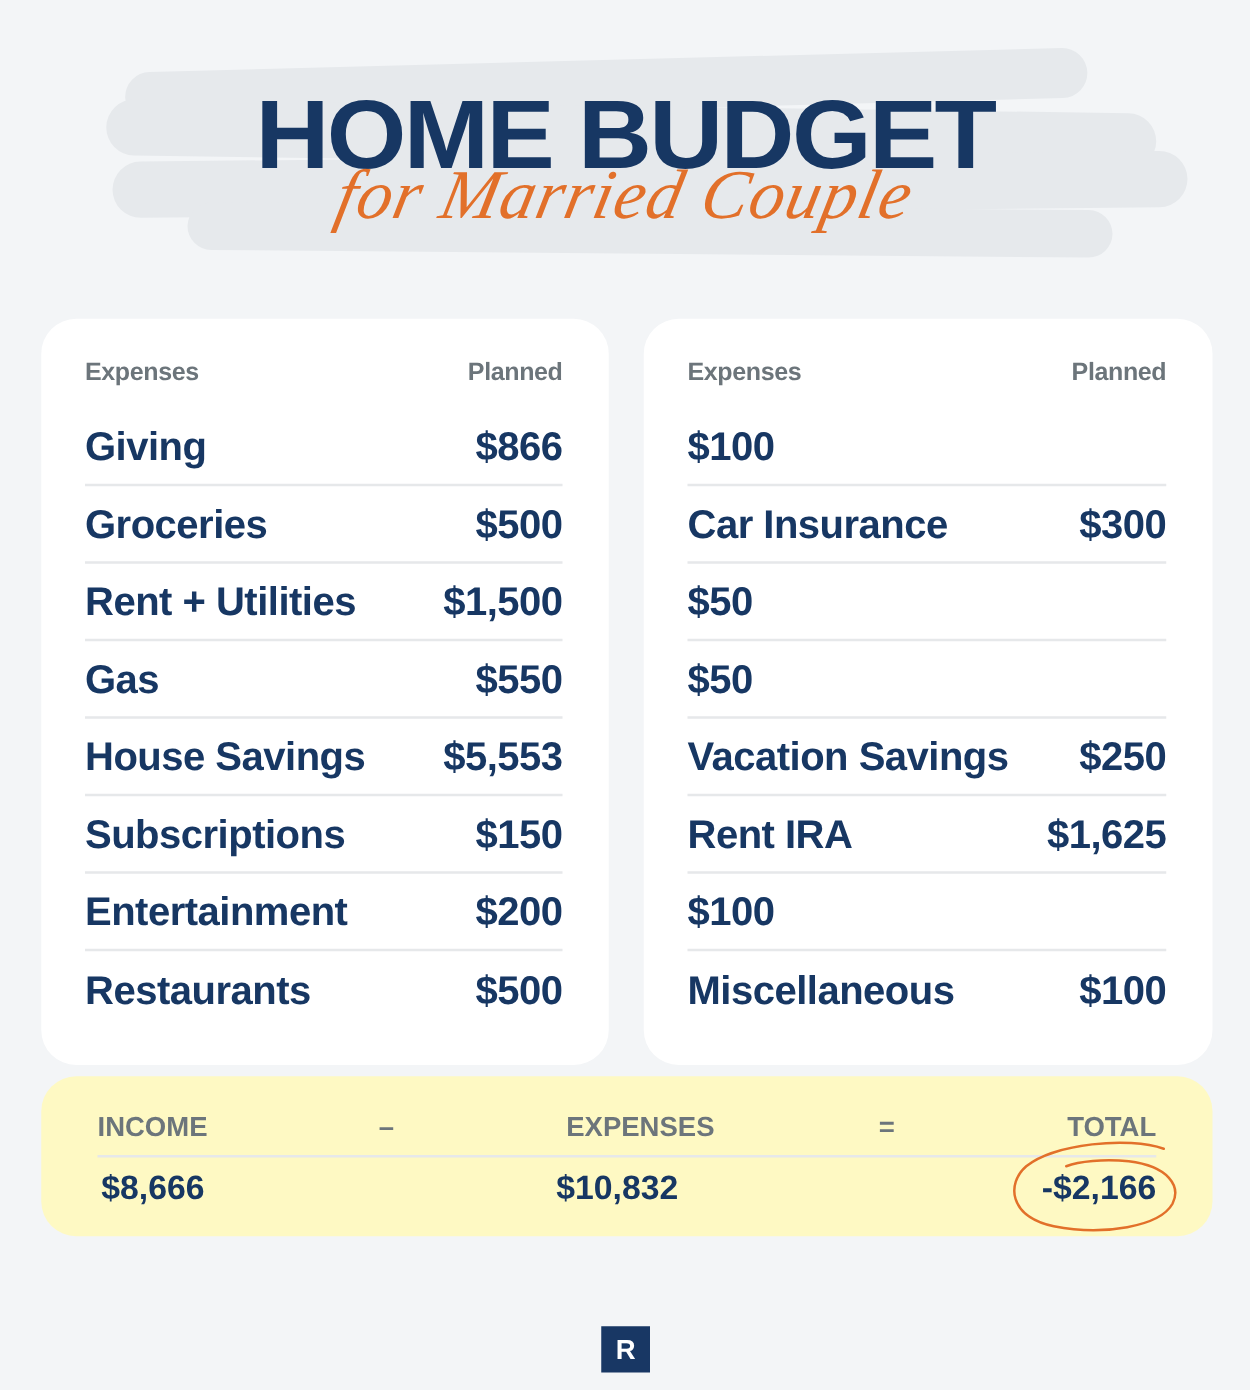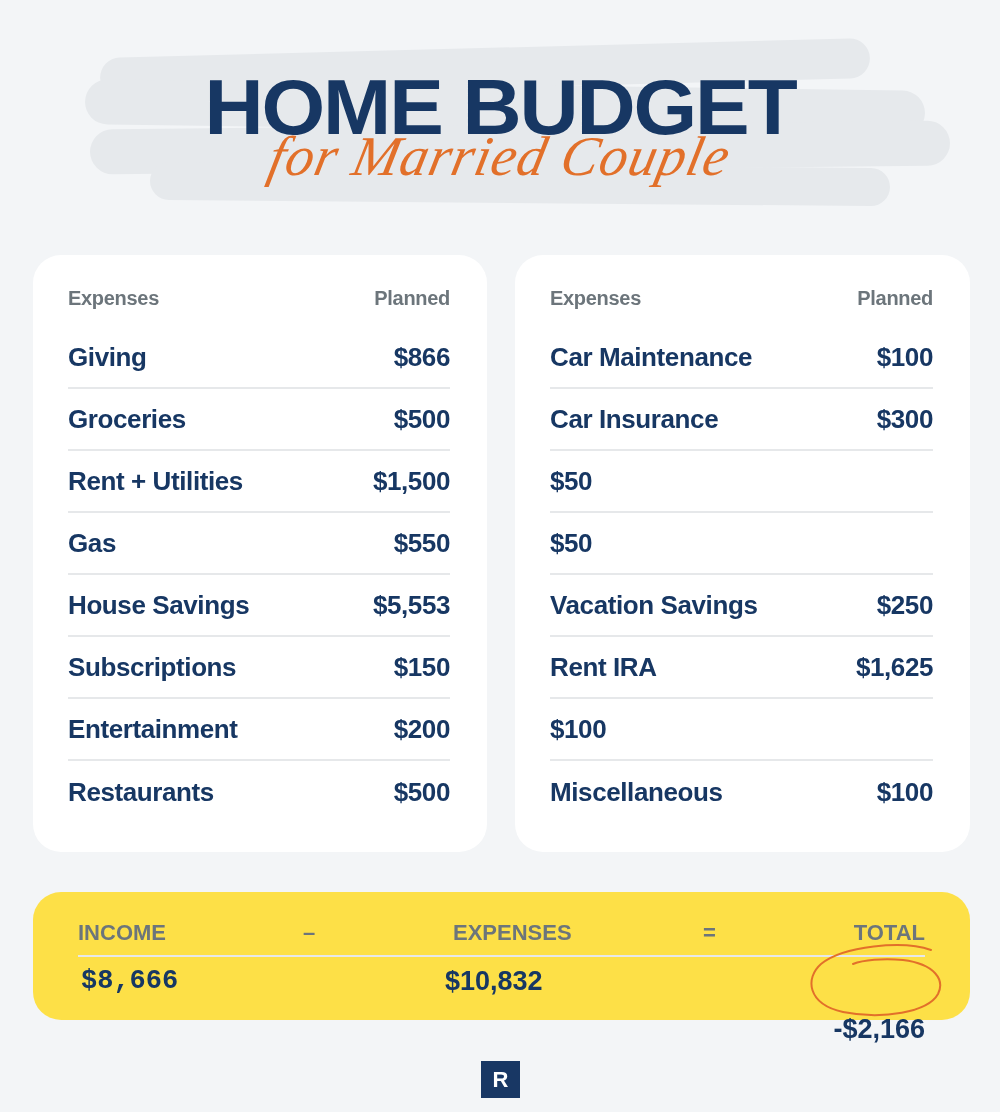--- a/index.html
+++ b/index.html
@@ -35,26 +35,26 @@
   .panel.left { left: 33px; top: 255px; width: 454px; height: 597px; }
   .panel.right { left: 515px; top: 255px; width: 455px; height: 597px; }
   .panel-head {
     position: absolute; left: 35px; right: 37px; top: 32px;
     display: flex; justify-content: space-between;
     font-size: 20px; font-weight: 700; color: #6c757b; letter-spacing: -0.3px;
   }
   .rows { position: absolute; left: 35px; right: 37px; top: 72px; }
   .row {
     height: 62px; display: flex; justify-content: space-between; align-items: center;
-    font-size: 26px; font-weight: 700; color: #173763; letter-spacing: -0.4px;
+    font-size: 32px; font-weight: 700; color: #173763; letter-spacing: -0.4px;
     border-bottom: 2px solid #e6e8ea;
   }
   .row:last-child { border-bottom: none; }
   .summary {
-    position: absolute; left: 33px; top: 892px; width: 937px; height: 128px; background: #fde047; border-radius: 28px;
+    position: absolute; left: 33px; top: 861px; width: 937px; height: 128px; background: #fef9c3; border-radius: 28px;
   }
   .sum-head {
     position: absolute; left: 45px; right: 45px; top: 28px; height: 30px;
     font-size: 22px; font-weight: 700; color: #6c757b;
   }
   .sum-head span { position: absolute; top: 0; }
   .sum-divider { position: absolute; left: 45px; right: 45px; top: 63px; height: 2px; background: #e6e8ea; }
   .sum-vals { position: absolute; left: 45px; right: 45px; top: 74px; height: 36px; font-size: 27px; font-weight: 700; color: #173763; }
   .sum-vals span { position: absolute; top: 0; }
   .circle-mark { position: absolute; left: 770px; top: 50px; width: 150px; height: 80px; }
@@ -117,21 +117,20 @@
   </div>
 </div>
 
 <div class="panel right">
   <div class="panel-head">
     <span>Expenses</span>
     <span>Planned</span>
   </div>
   <div class="rows">
     <div class="row">
-        <span>Car Maintenance</span>
         <span>$100</span>
       </div>
     <div class="row">
         <span>Car Insurance</span>
         <span>$300</span>
       </div>
     <div class="row">
         <span>$50</span>
       </div>
     <div class="row">
@@ -158,23 +157,23 @@
 <div class="summary">
   <div class="sum-head">
     <span style="left:0;">INCOME</span>
     <span style="left:225px;">–</span>
     <span style="left:375px;">EXPENSES</span>
     <span style="left:625px;">=</span>
     <span style="right:0;">TOTAL</span>
   </div>
   <div class="sum-divider"></div>
   <div class="sum-vals">
-    <span style="left:3px;font-family:Liberation Mono, monospace;">$8,666</span>
+    <span style="left:3px;">$8,666</span>
     <span style="left:367px;">$10,832</span>
-    <span style="right:0;margin-top:48px;">-$2,166</span>
+    <span style="right:0;">-$2,166</span>
   </div>
   <svg class="circle-mark" viewBox="0 0 150 80">
     <path d="M128 8 C100 -2, 40 4, 18 22 C2 36, 4 62, 40 70 C80 78, 125 70, 135 52 C142 38, 132 22, 100 18 C80 16, 60 18, 50 22" fill="none" stroke="#e2702a" stroke-width="2" stroke-linecap="round"></path>
   </svg>
 </div>
 
 <div class="logo">
   <span>R</span>
 </div>
 

